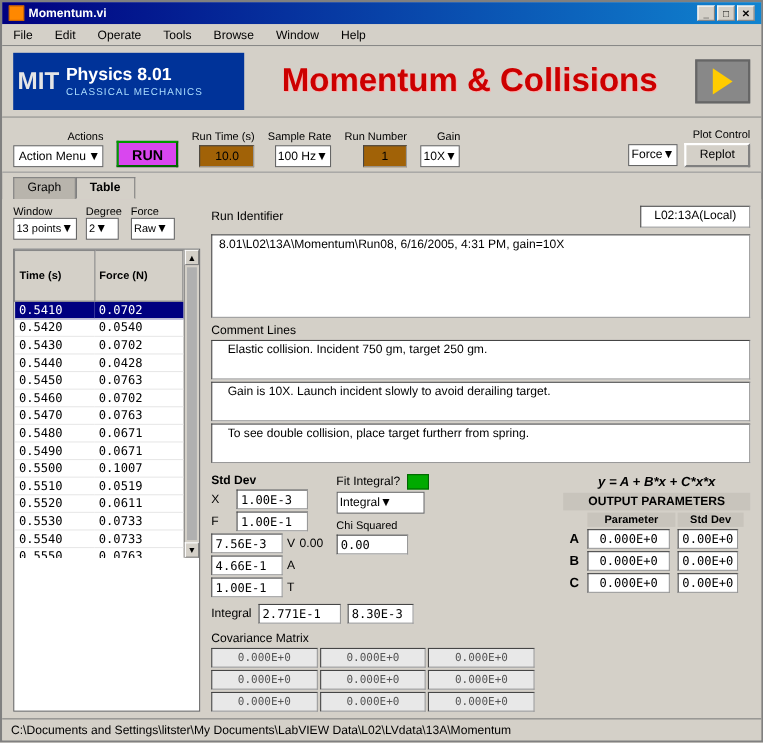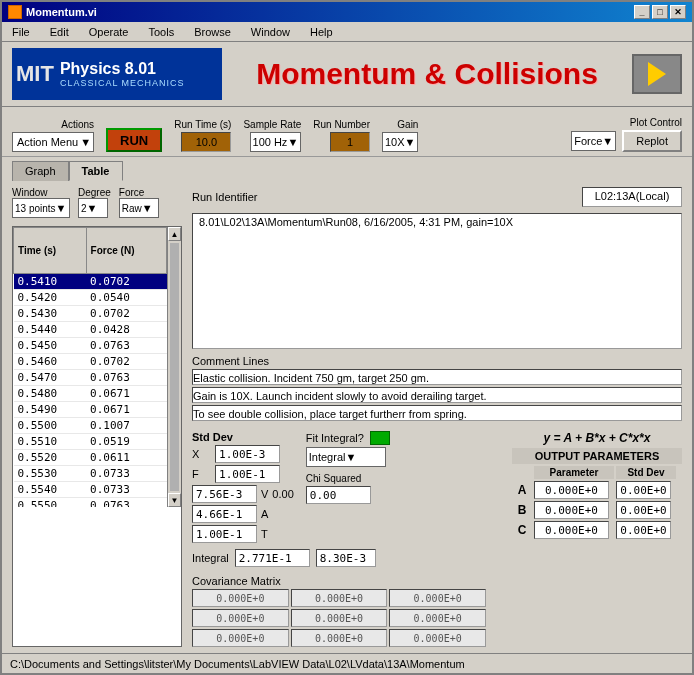--- a/index.html
+++ b/index.html
@@ -24,21 +24,21 @@
     .logo-text .mit { font-size: 22px; font-weight: bold; color: #e5e5e5; }
     .title-text { flex: 1; text-align: center; font-size: 30px; font-weight: bold; color: #cc0000; text-shadow: 1px 1px 0 #ffaaaa; }
     .video-icon { width: 50px; height: 40px; background: #888; border: 2px solid #666; display: flex; align-items: center; justify-content: center; }
     .play-btn { width: 0; height: 0; border-top: 12px solid transparent; border-bottom: 12px solid transparent; border-left: 18px solid #ffcc00; }
     
     
     .controls-row { background: #d4d0c8; padding: 4px 10px; display: flex; align-items: flex-end; gap: 12px; border-bottom: 1px solid #999; height: 50px; }
     .control-group { display: flex; flex-direction: column; align-items: flex-end; gap: 2px; }
     .control-label { font-size: 10px; color: #000; }
     .dropdown-control { display: flex; align-items: center; background: white; border: 1px solid #666; padding: 1px 2px; height: 20px; }
-    .run-btn { background: #c2410c; border: 2px solid #009900; border-right-color: #006600; border-bottom-color: #006600; color: black; font-weight: bold; padding: 4px 12px; font-size: 13px; cursor: pointer; height: 24px; display: flex; align-items: center; }
+    .run-btn { background: #d946ef; border: 2px solid #009900; border-right-color: #006600; border-bottom-color: #006600; color: black; font-weight: bold; padding: 4px 12px; font-size: 13px; cursor: pointer; height: 24px; display: flex; align-items: center; }
     .text-input { background: #a16207; border: 1px inset #999; padding: 1px 4px; height: 20px; width: 50px; text-align: center; font-size: 11px; }
     .replot-btn { background: #d4d0c8; border: 2px solid #fff; border-right-color: #808080; border-bottom-color: #808080; padding: 3px 12px; cursor: pointer; font-size: 11px; height: 22px; }
     
     
     .tab-row { padding: 4px 10px 0; display: flex; gap: 0; }
     .tab { padding: 3px 12px; border: 1px solid #808080; border-bottom: none; background: #d4d0c8; cursor: pointer; font-size: 11px; }
     .tab.active { background: #d4d0c8; border-bottom: 1px solid #d4d0c8; font-weight: bold; z-index: 1; }
     .tab:not(.active) { background: #b8b4ac; }
     
     
@@ -56,21 +56,21 @@
     .data-table td { border-bottom: 1px solid #e8e8e8; padding: 1px 4px; font-size: 11px; font-family: monospace; }
     .data-table tr.selected td { background: #000080; color: white; }
     
     
     .right-panel { flex: 1; display: flex; flex-direction: column; gap: 6px; }
     .run-id-box { background: white; border: 1px inset #999; padding: 2px 6px; font-size: 11px; flex: 1; height: 20px; }
     .run-id-local { background: white; border: 1px inset #999; padding: 2px 6px; font-size: 11px; width: 100px; height: 20px; text-align: center; }
     
     
     .comment-label { font-size: 11px; }
-    .comment-box { background: white; border: 1px inset #999; padding: 2px 0; font-size: 11px; height: 16px; width: 100%; }
+    .comment-box { background: white; border: 1px inset #999; padding: 2px 14px; font-size: 11px; height: 36px; width: 100%; }
     .std-dev-label { font-size: 11px; font-weight: bold; }
     .std-dev-input { background: white; border: 1px inset #999; padding: 1px 3px; font-size: 11px; width: 65px; height: 18px; font-family: monospace; }
     .fit-indicator { width: 20px; height: 14px; background: #00aa00; border: 1px solid #006600; }
     .output-input { background: white; border: 1px inset #999; padding: 1px 3px; font-size: 11px; width: 75px; height: 18px; font-family: monospace; text-align: center; }
     .output-small { background: white; border: 1px inset #999; padding: 1px 3px; font-size: 11px; width: 55px; height: 18px; font-family: monospace; text-align: center; }
     .chi-input { background: white; border: 1px inset #999; padding: 1px 3px; font-size: 11px; width: 65px; height: 18px; font-family: monospace; }
     
     
     .cov-label { font-size: 11px; margin-top: 4px; }
     .cov-grid { display: grid; grid-template-columns: repeat(3, 1fr); gap: 2px; margin-top: 2px; }

